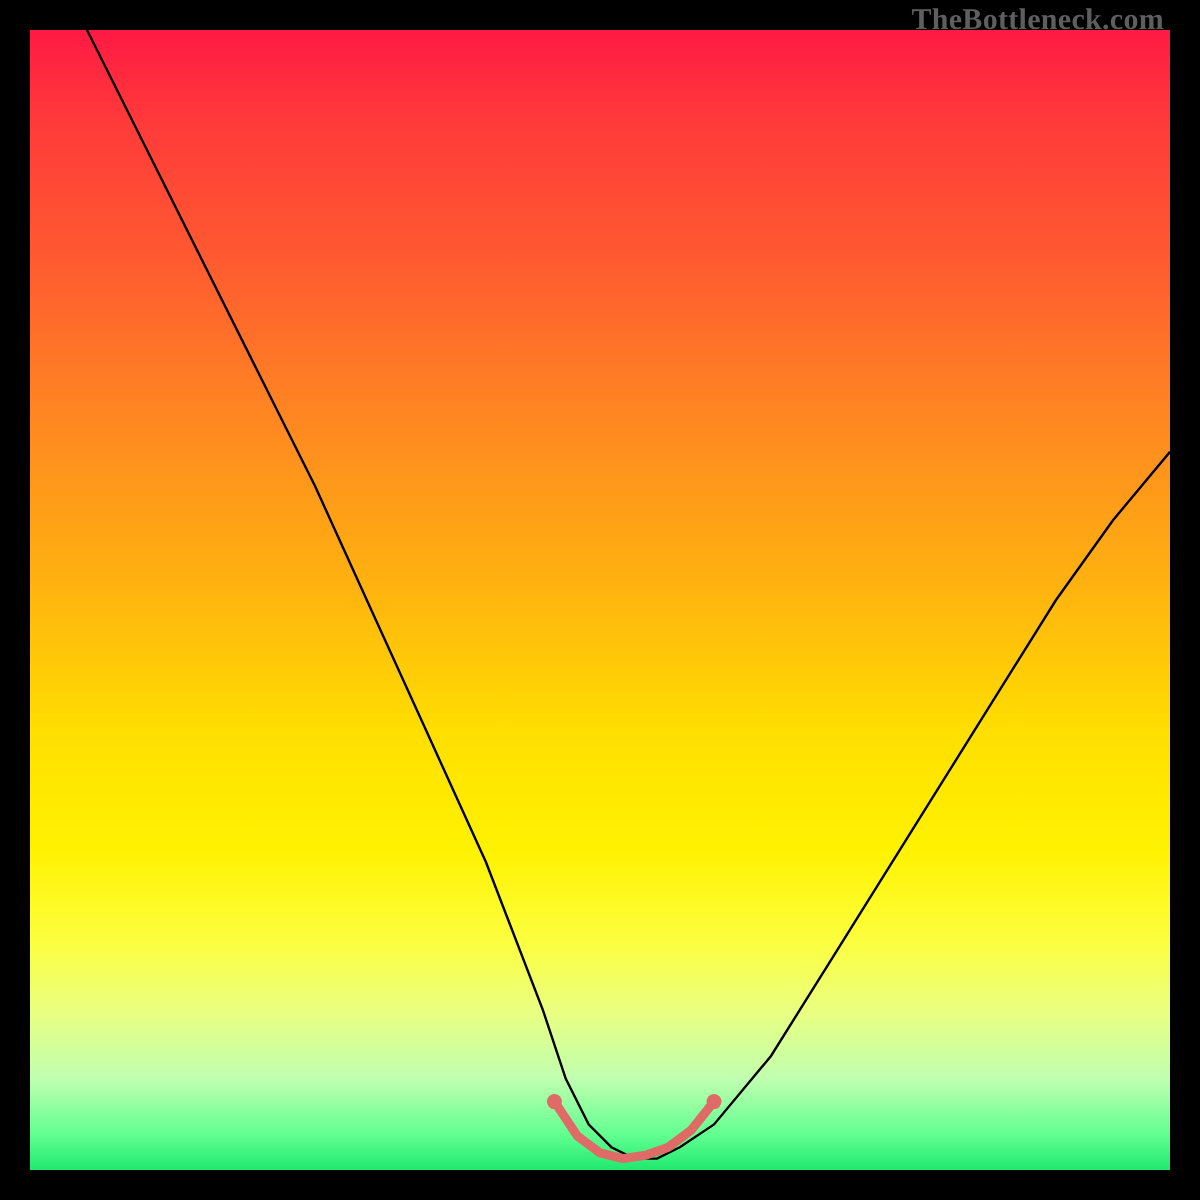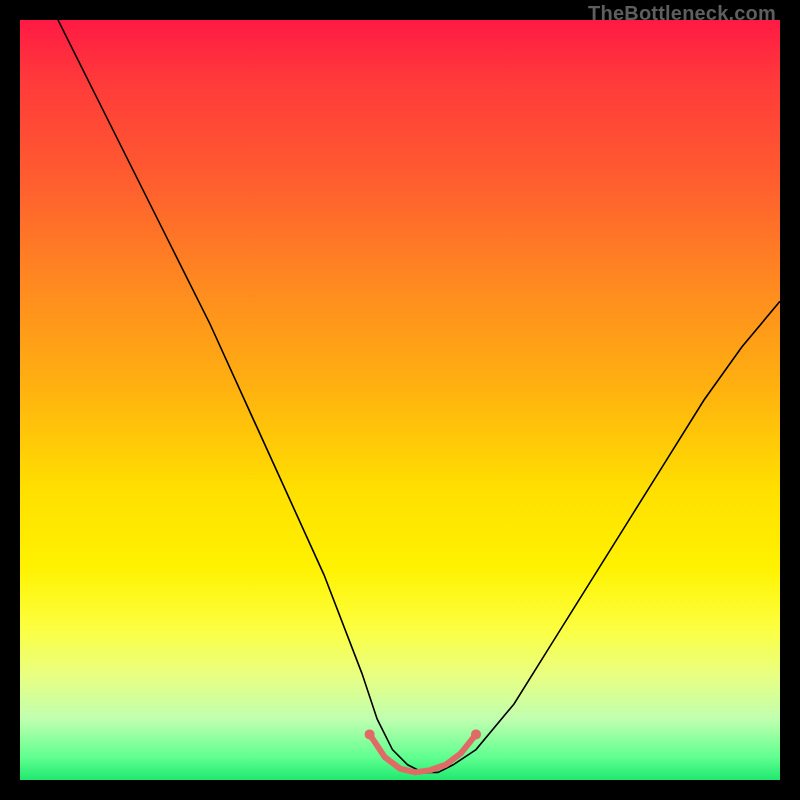--- a/index.html
+++ b/index.html
@@ -32,21 +32,21 @@
       #eaff80 86%,
       #c0ffb0 92%,
       #60ff90 97%,
       #20e870 100%
     );
   }
   .watermark {
     position: absolute;
     top: 2px;
     right: 24px;
-    font-family: Liberation Sans, sans-serif;
+    font-family: Liberation Serif, serif;
     font-size: 20px;
     font-weight: bold;
     color: #5e5e5e;
     letter-spacing: 0.2px;
     user-select: none;
   }
   svg.curve {
     position: absolute;
     inset: 0;
     width: 100%;

